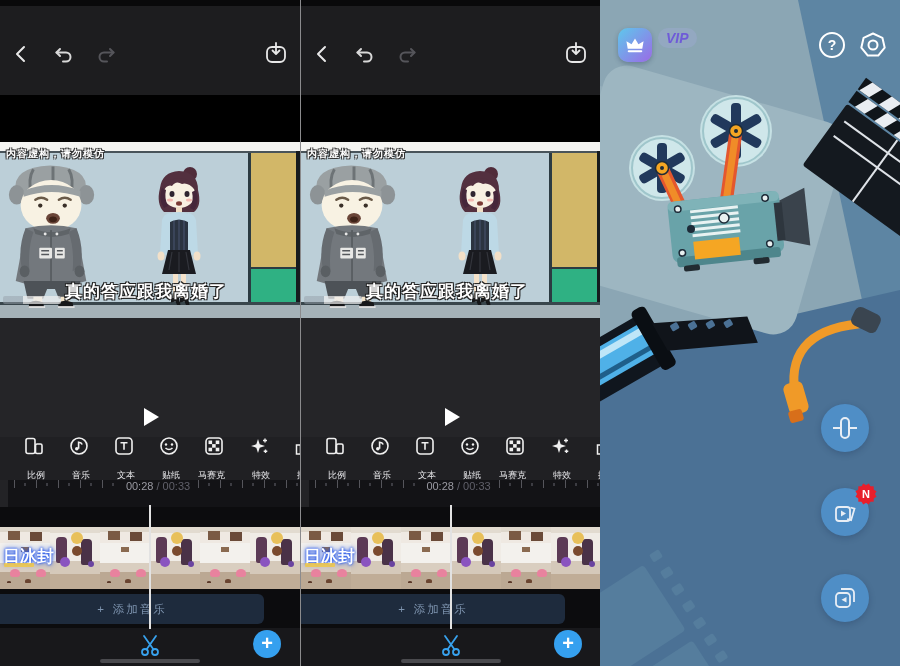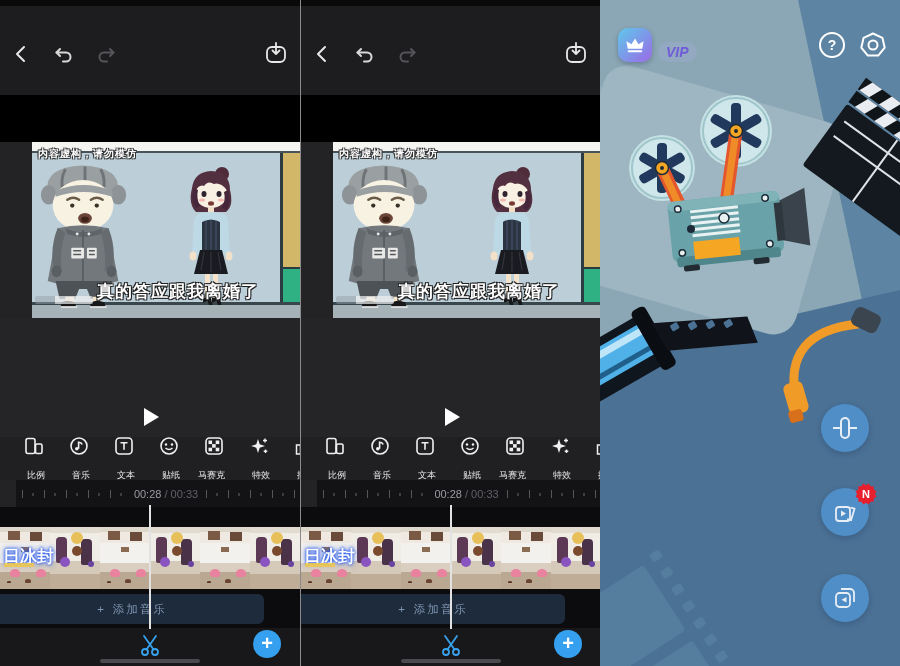--- a/index.html
+++ b/index.html
@@ -10,21 +10,21 @@
   #panels .editor-panel + .editor-panel{border-left:1px solid rgba(225,225,225,.55);}
   .abs{position:absolute;}
 
   
   .p-status{top:0;left:0;width:100%;height:6px;background:#09090a;}
   .p-topbar{top:6px;left:0;width:100%;height:89px;background:#1d1d1f;}
   .tb-ico{position:absolute;top:36px;}
 
   
   .p-blackgap{top:95px;left:0;width:100%;height:47px;background:#000;}
-  .p-video{top:142px;left:0;width:300px;height:176px;background:#bccfd8;overflow:hidden;margin-left:32px;}
+  .p-video{top:142px;left:0;width:300px;height:176px;background:#bccfd8;overflow:hidden;}
   .v-ceiling{top:0;left:0;width:100%;height:9px;background:#f4f4f1;border-bottom:2px solid #49545a;}
   .v-edge{top:9px;right:0;width:4px;height:167px;background:#161b1e;}
   .v-door{top:11px;right:4px;width:45px;height:114px;background:#d2b768;border-left:3px solid #2c3b42;}
   .v-teal{top:125px;right:4px;width:45px;height:41px;background:#2fb183;border-left:3px solid #2c3b42;border-top:2px solid #2c3b42;}
   .v-floor{bottom:0;left:0;width:100%;height:13px;background:#a5b2b8;border-top:3px solid #39464c;}
   .v-disclaimer{top:5px;left:6px;font-size:10px;font-weight:bold;color:#fff;
      text-shadow:-1px -1px 0 #333,1px -1px 0 #333,-1px 1px 0 #333,1px 1px 0 #333;letter-spacing:1px;}
   .v-subtitle{top:138px;left:58px;width:176px;text-align:center;font-size:17px;font-weight:bold;color:#fff;
      text-shadow:-1px -1px 0 #222,1px -1px 0 #222,-1px 1px 0 #222,1px 1px 0 #222;letter-spacing:1px;}
   .v-wm{bottom:14px;left:3px;width:58px;height:8px;border-radius:2px;
@@ -36,21 +36,21 @@
   .p-playzone{top:318px;left:0;width:100%;height:119px;background:#252528;}
   .play-btn{top:408px;left:144px;width:0;height:0;border-left:15px solid #fff;
      border-top:9px solid transparent;border-bottom:9px solid transparent;cursor:pointer;}
 
   
   .p-menu{top:437px;left:0;width:100%;height:43px;background:#202023;display:flex;overflow:hidden;}
   .menu-item{width:45px;flex:none;display:flex;flex-direction:column;align-items:flex-end;justify-content:center;gap:8px;cursor:pointer;}
   .menu-label{font-size:9px;color:#e9e9ec;white-space:nowrap;}
 
   
-  .p-ruler{top:480px;left:16px;width:100%;height:27px;background:#131316;display:flex;align-items:center;padding:0 6px;box-sizing:border-box;}
+  .p-ruler{top:480px;left:8px;width:100%;height:27px;background:#131316;display:flex;align-items:flex-start;padding:0 6px;box-sizing:border-box;}
   .ticks{flex:1;height:8px;
      background-image:repeating-linear-gradient(90deg,#55555b 0 1px,transparent 1px 22px),
                       repeating-linear-gradient(90deg,transparent 0 10px,#3c3c42 10px 12px,transparent 12px 22px);
      background-size:100% 8px,100% 3px;background-position:0 0,0 3px;background-repeat:no-repeat;}
   .time{padding:0 8px;font-size:11px;color:#9a9aa2;white-space:nowrap;}
   .time .dim{color:#60606a;}
 
   
   .p-tlzone{top:507px;left:0;width:100%;height:121px;background:#0c0c0e;}
   .thumbs{top:527px;left:0;width:300px;height:62px;display:flex;overflow:hidden;}
@@ -76,21 +76,21 @@
   
   .p-bottombar{top:628px;left:0;width:100%;height:38px;background:#18181b;}
   .scissors-btn{top:632px;left:137px;cursor:pointer;}
   .plus-btn{top:630px;left:253px;width:28px;height:28px;border-radius:50%;background:#35a0ef;
      display:flex;align-items:center;justify-content:center;cursor:pointer;}
   .plus-btn span{color:#fff;font-size:20px;font-weight:bold;line-height:1;margin-top:-2px;}
   .home-indicator{top:659px;left:100px;width:100px;height:4px;border-radius:2px;background:#4a4a4e;}
 
   
   .home-panel{position:relative;width:300px;height:666px;flex:none;overflow:hidden;background:#5d85a3;}
-  .vip{top:28px;left:18px;display:flex;align-items:flex-end;gap:6px;cursor:pointer;}
+  .vip{top:28px;left:18px;display:flex;align-items:flex-start;gap:6px;cursor:pointer;}
   .vip-box{width:34px;height:34px;border-radius:10px;background:linear-gradient(135deg,#5ec8ec,#9b6ae6);
      display:flex;align-items:center;justify-content:center;box-shadow:0 2px 5px rgba(20,40,70,.3);}
   .vip-text{font-weight:bold;font-style:italic;font-size:14px;color:#6f5bd8;background:rgba(160,170,215,.38);
      padding:2px 8px;border-radius:10px;}
   .help-btn{top:32px;left:219px;width:22px;height:22px;border:2px solid #fff;border-radius:50%;color:#fff;
      font-weight:bold;font-size:14px;display:flex;align-items:center;justify-content:center;cursor:pointer;}
   .settings-btn{top:32px;left:260px;cursor:pointer;}
   .fab{width:48px;height:48px;border-radius:50%;background:#4f8ec6;display:flex;align-items:center;justify-content:center;
      cursor:pointer;box-shadow:0 2px 6px rgba(20,40,70,.25);}
   #fab1{top:404px;left:221px;} #fab2{top:488px;left:221px;} #fab3{top:574px;left:221px;}

